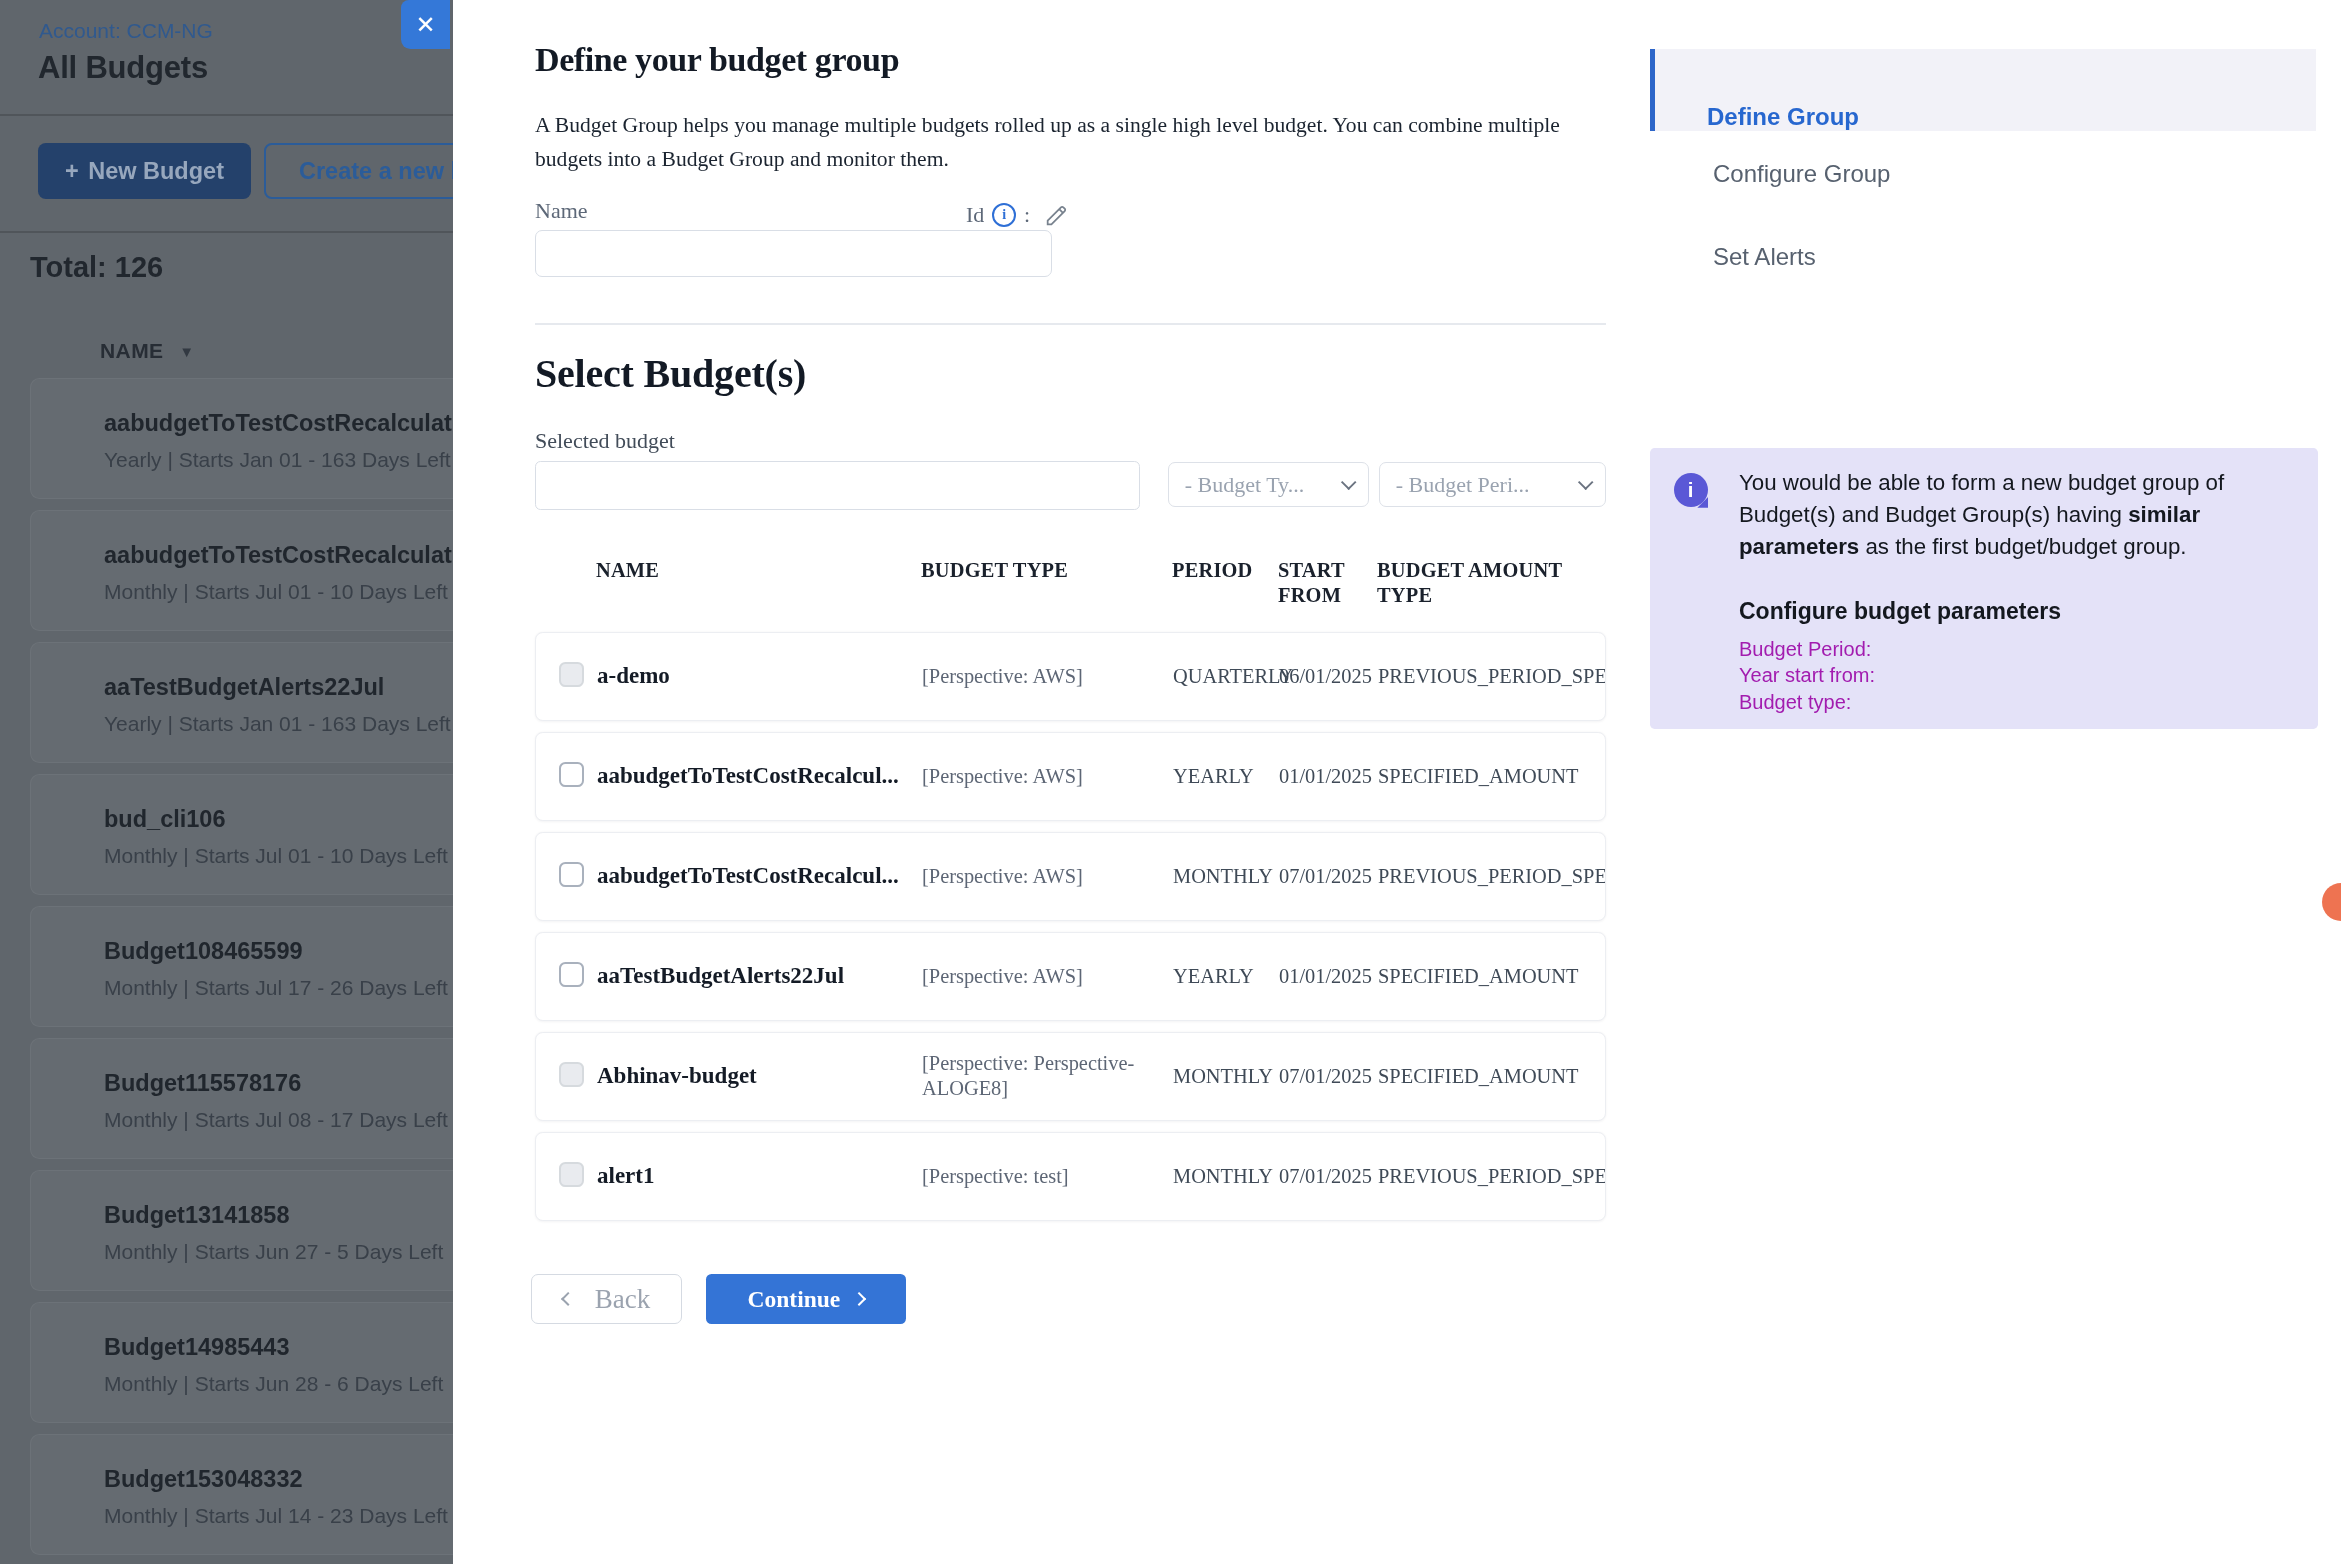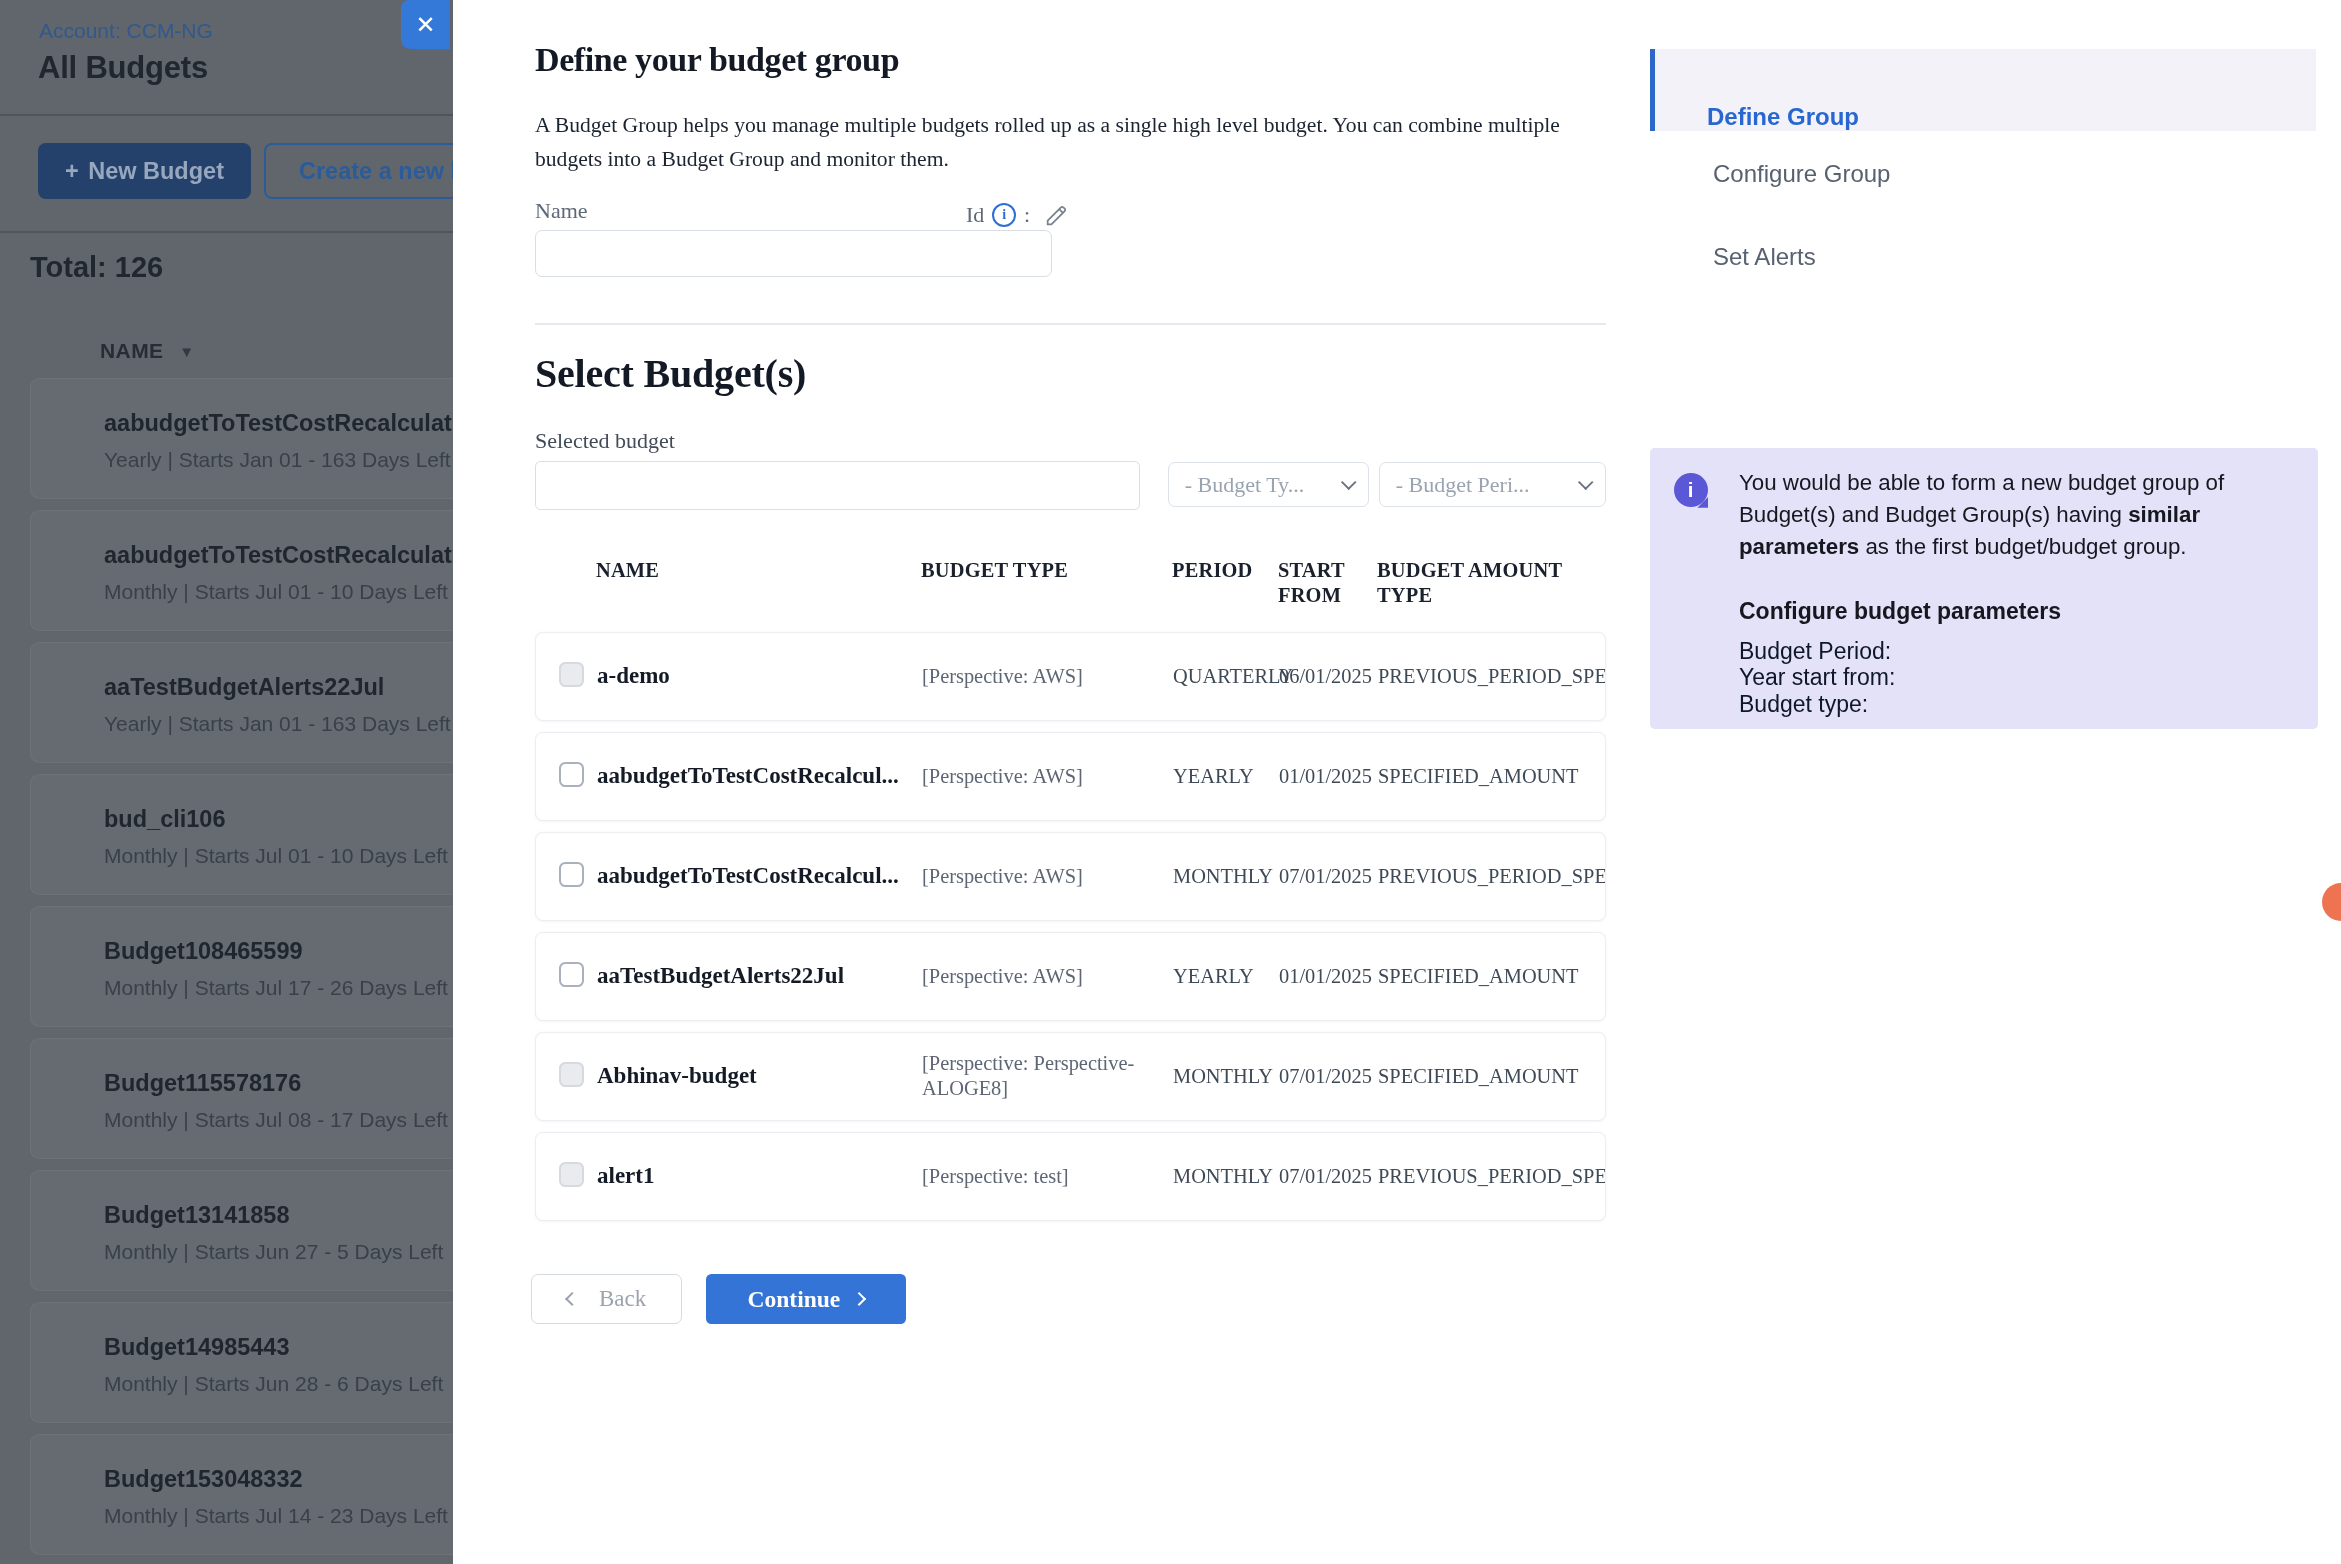--- a/index.html
+++ b/index.html
@@ -102,21 +102,21 @@
   }
   .cb.disabled { background:#e9ebef; border-color:#d6dade; }
   .c-name   { font-size:23px; font-weight:600; color:#141b26; white-space:nowrap; overflow:hidden; }
   .c-type   { font-size:20.4px; color:#5d6675; line-height:25px; padding-right:23.5px; }
   .c-period, .c-start, .c-amt { font-size:20.4px; color:#3f4a57; white-space:nowrap; }
   .c-amt { overflow:hidden; }
 
   .btn-back {
     position:absolute; left:78px; top:1274px; width:151px; height:50px;
     background:#fff; border:1.6px solid #d5dae2; border-radius:7px;
-    color:#9ba3af; font-size:23px; display:flex; align-items:center; justify-content:center; gap:22px;
+    color:#9ba3af; font-size:27px; display:flex; align-items:center; justify-content:center; gap:22px;
     font-family:inherit;
   }
   .btn-continue {
     position:absolute; left:253px; top:1274px; width:200px; height:50px;
     background:#3474d6; border:none; border-radius:5.5px;
     color:#ffffff; font-size:23.5px; font-weight:600;
     display:flex; align-items:center; justify-content:center; gap:14px;
     font-family:inherit;
   }
   .chev-left  { width:10.2px; height:10.2px; border-left:2.4px solid #9ba3af; border-bottom:2.4px solid #9ba3af; transform:rotate(45deg); flex:none; }
@@ -142,21 +142,21 @@
     background:#5a58d6; color:#fff; font-size:20.4px; font-weight:700; font-style:normal;
     display:flex; align-items:center; justify-content:center;
   }
   .bubble-icon::after {
     content:""; position:absolute; right:-0.8px; bottom:-0.8px;
     width:11px; height:11px; background:#5a58d6;
     clip-path:polygon(0 100%, 100% 0, 100% 100%);
   }
   .info-text { position:absolute; left:89px; top:19px; width:541px; font-size:22.3px; line-height:32px; color:#14181f; }
   .params-title { position:absolute; left:89px; top:150px; font-size:23px; font-weight:700; color:#14181f; }
-  .param { position:absolute; left:89px; font-size:23px; color:#0f172a; }
+  .param { position:absolute; left:89px; font-size:20px; color:#a21caf; }
   .param-1 { top:190px; } .param-2 { top:216px; } .param-3 { top:243px; }
 
   .fab-dot {
     position:absolute; left:2322px; top:883px; width:38px; height:38px;
     border-radius:50%; background:#ee7351; cursor:pointer;
   }
 </style>
 </head>
 <body>
 

